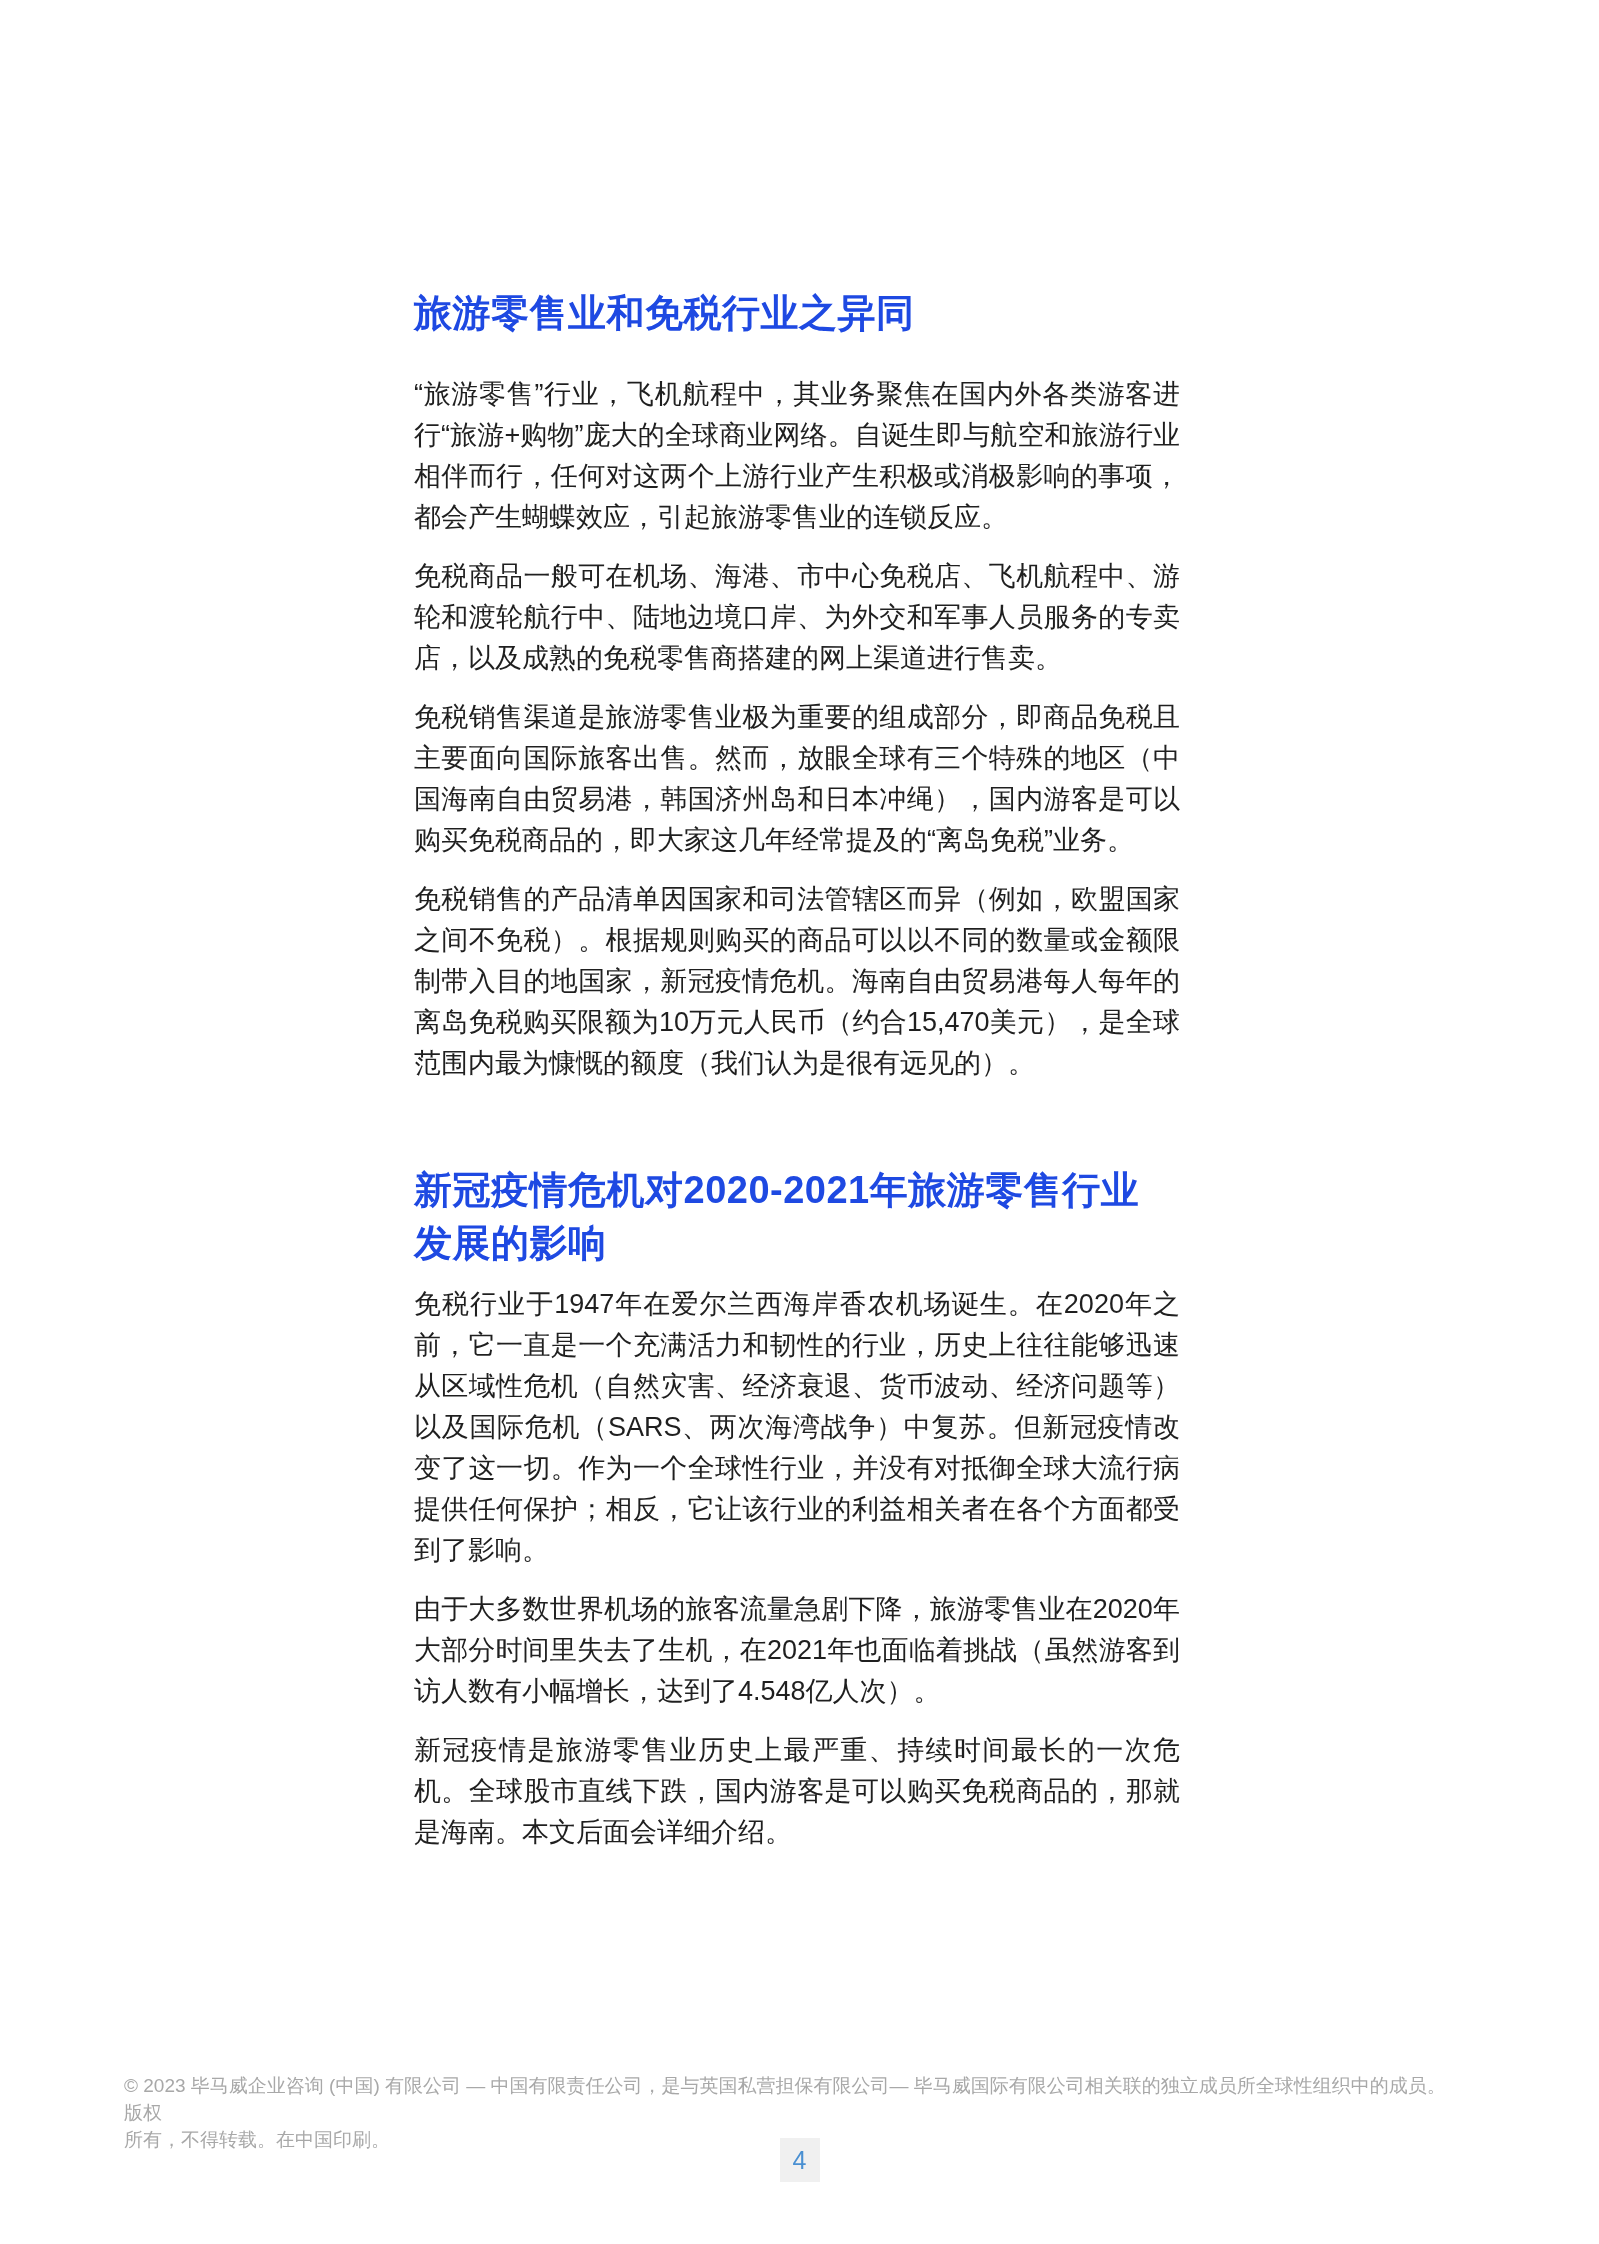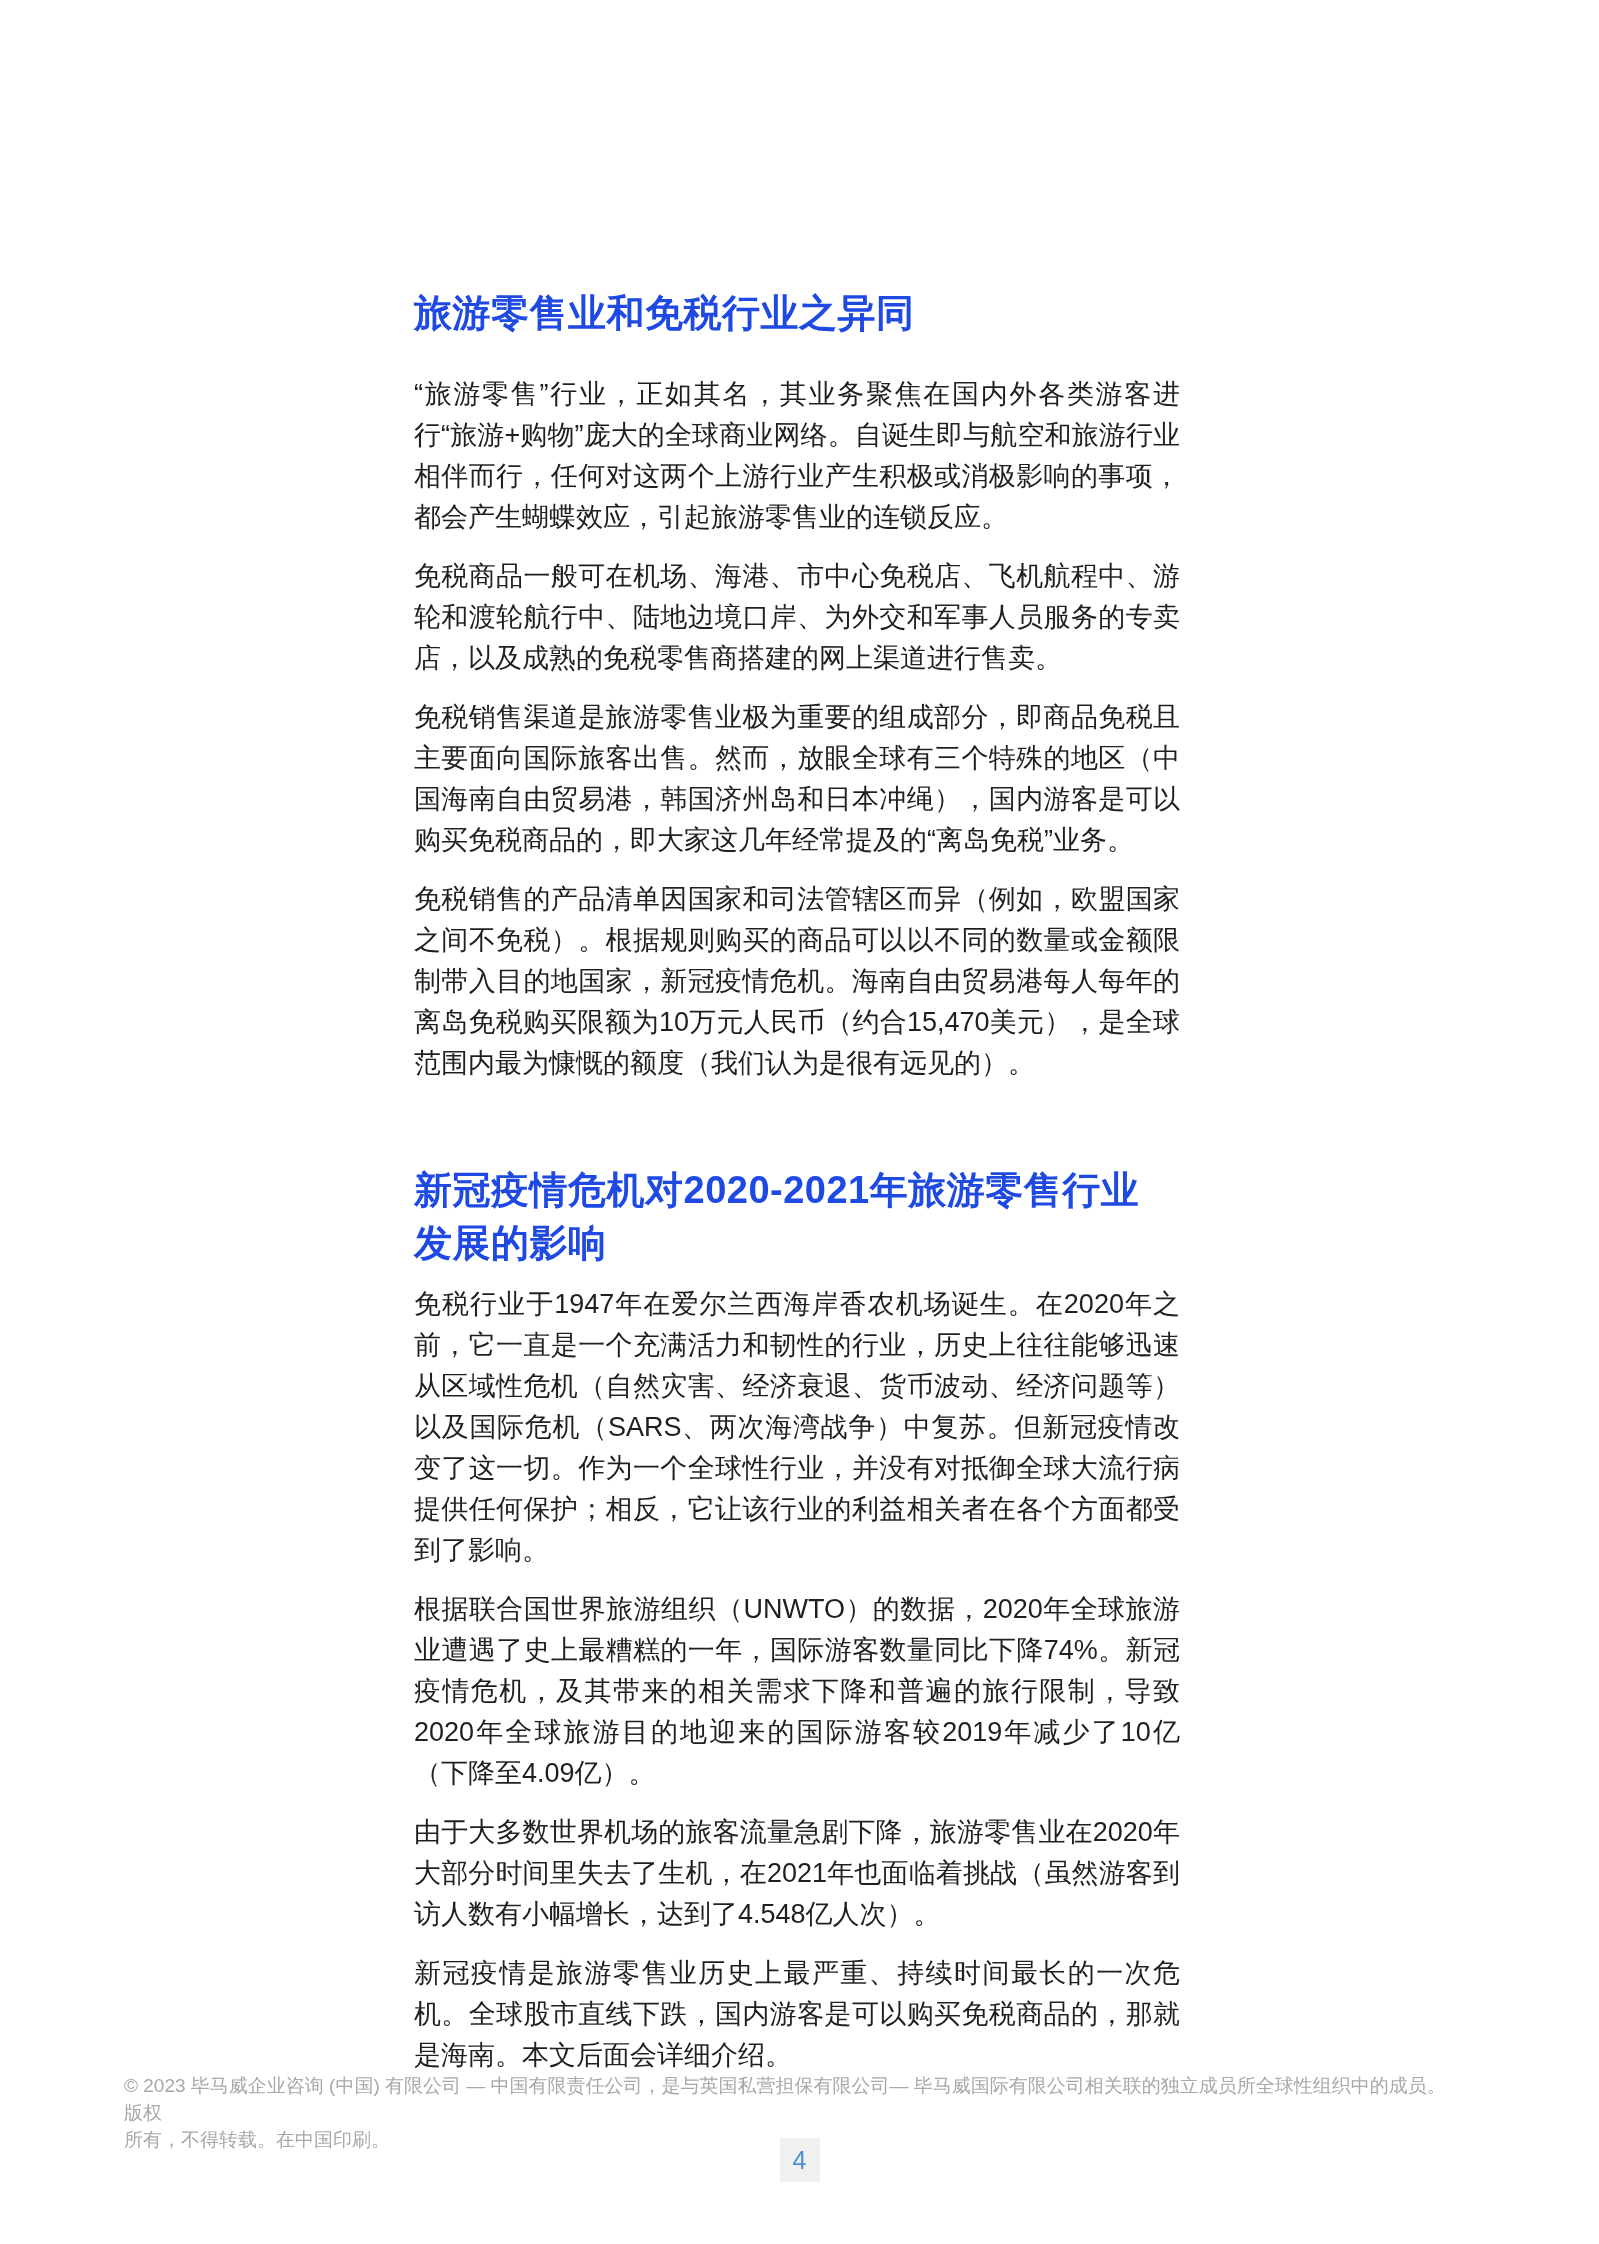--- a/index.html
+++ b/index.html
@@ -61,30 +61,29 @@
     font-weight: 400;
   }
 </style>
 </head>
 <body>
 
 <div class="content">
 
   <div>
     <h1 class="section-heading first">旅游零售业和免税行业之异同</h1>
-    <p class="body-paragraph">“旅游零售”行业，正如其名，其业务聚焦在国内外各类游客进行“旅游+购物”庞大的全球商业网络。自诞生即与航空和旅游行业相伴而行，任何对这两个上游行业产生积极或消极影响的事项，都会产生蝴蝶效应，引起旅游零售业的连锁反应。</p>
+    <p class="body-paragraph">“旅游零售”行业，飞机航程中，其业务聚焦在国内外各类游客进行“旅游+购物”庞大的全球商业网络。自诞生即与航空和旅游行业相伴而行，任何对这两个上游行业产生积极或消极影响的事项，都会产生蝴蝶效应，引起旅游零售业的连锁反应。</p>
     <p class="body-paragraph">免税商品一般可在机场、海港、市中心免税店、飞机航程中、游轮和渡轮航行中、陆地边境口岸、为外交和军事人员服务的专卖店，以及成熟的免税零售商搭建的网上渠道进行售卖。</p>
     <p class="body-paragraph">免税销售渠道是旅游零售业极为重要的组成部分，即商品免税且主要面向国际旅客出售。然而，放眼全球有三个特殊的地区（中国海南自由贸易港，韩国济州岛和日本冲绳），国内游客是可以购买免税商品的，即大家这几年经常提及的“离岛免税”业务。</p>
     <p class="body-paragraph">免税销售的产品清单因国家和司法管辖区而异（例如，欧盟国家之间不免税）。根据规则购买的商品可以以不同的数量或金额限制带入目的地国家，新冠疫情危机。海南自由贸易港每人每年的离岛免税购买限额为10万元人民币（约合15,470美元），是全球范围内最为慷慨的额度（我们认为是很有远见的）。</p>
   </div>
 
   <div>
     <h1 class="section-heading second">新冠疫情危机对2020-2021年旅游零售行业发展的影响</h1>
     <p class="body-paragraph">免税行业于1947年在爱尔兰西海岸香农机场诞生。在2020年之前，它一直是一个充满活力和韧性的行业，历史上往往能够迅速从区域性危机（自然灾害、经济衰退、货币波动、经济问题等）以及国际危机（SARS、两次海湾战争）中复苏。但新冠疫情改变了这一切。作为一个全球性行业，并没有对抵御全球大流行病提供任何保护；相反，它让该行业的利益相关者在各个方面都受到了影响。</p>
-    <p class="body-paragraph">根据联合国世界旅游组织（UNWTO）的数据，2020年全球旅游业遭遇了史上最糟糕的一年，国际游客数量同比下降74%。新冠疫情危机，及其带来的相关需求下降和普遍的旅行限制，导致2020年全球旅游目的地迎来的国际游客较2019年减少了10亿（下降至4.09亿）。</p>
     <p class="body-paragraph">由于大多数世界机场的旅客流量急剧下降，旅游零售业在2020年大部分时间里失去了生机，在2021年也面临着挑战（虽然游客到访人数有小幅增长，达到了4.548亿人次）。</p>
     <p class="body-paragraph">新冠疫情是旅游零售业历史上最严重、持续时间最长的一次危机。全球股市直线下跌，国内游客是可以购买免税商品的，那就是海南。本文后面会详细介绍。</p>
   </div>
 
 </div>
 
 <div class="page-footer">
   <div>© 2023 毕马威企业咨询 (中国) 有限公司 — 中国有限责任公司，是与英国私营担保有限公司— 毕马威国际有限公司相关联的独立成员所全球性组织中的成员。版权</div>
   <div>所有，不得转载。在中国印刷。</div>
 </div>

